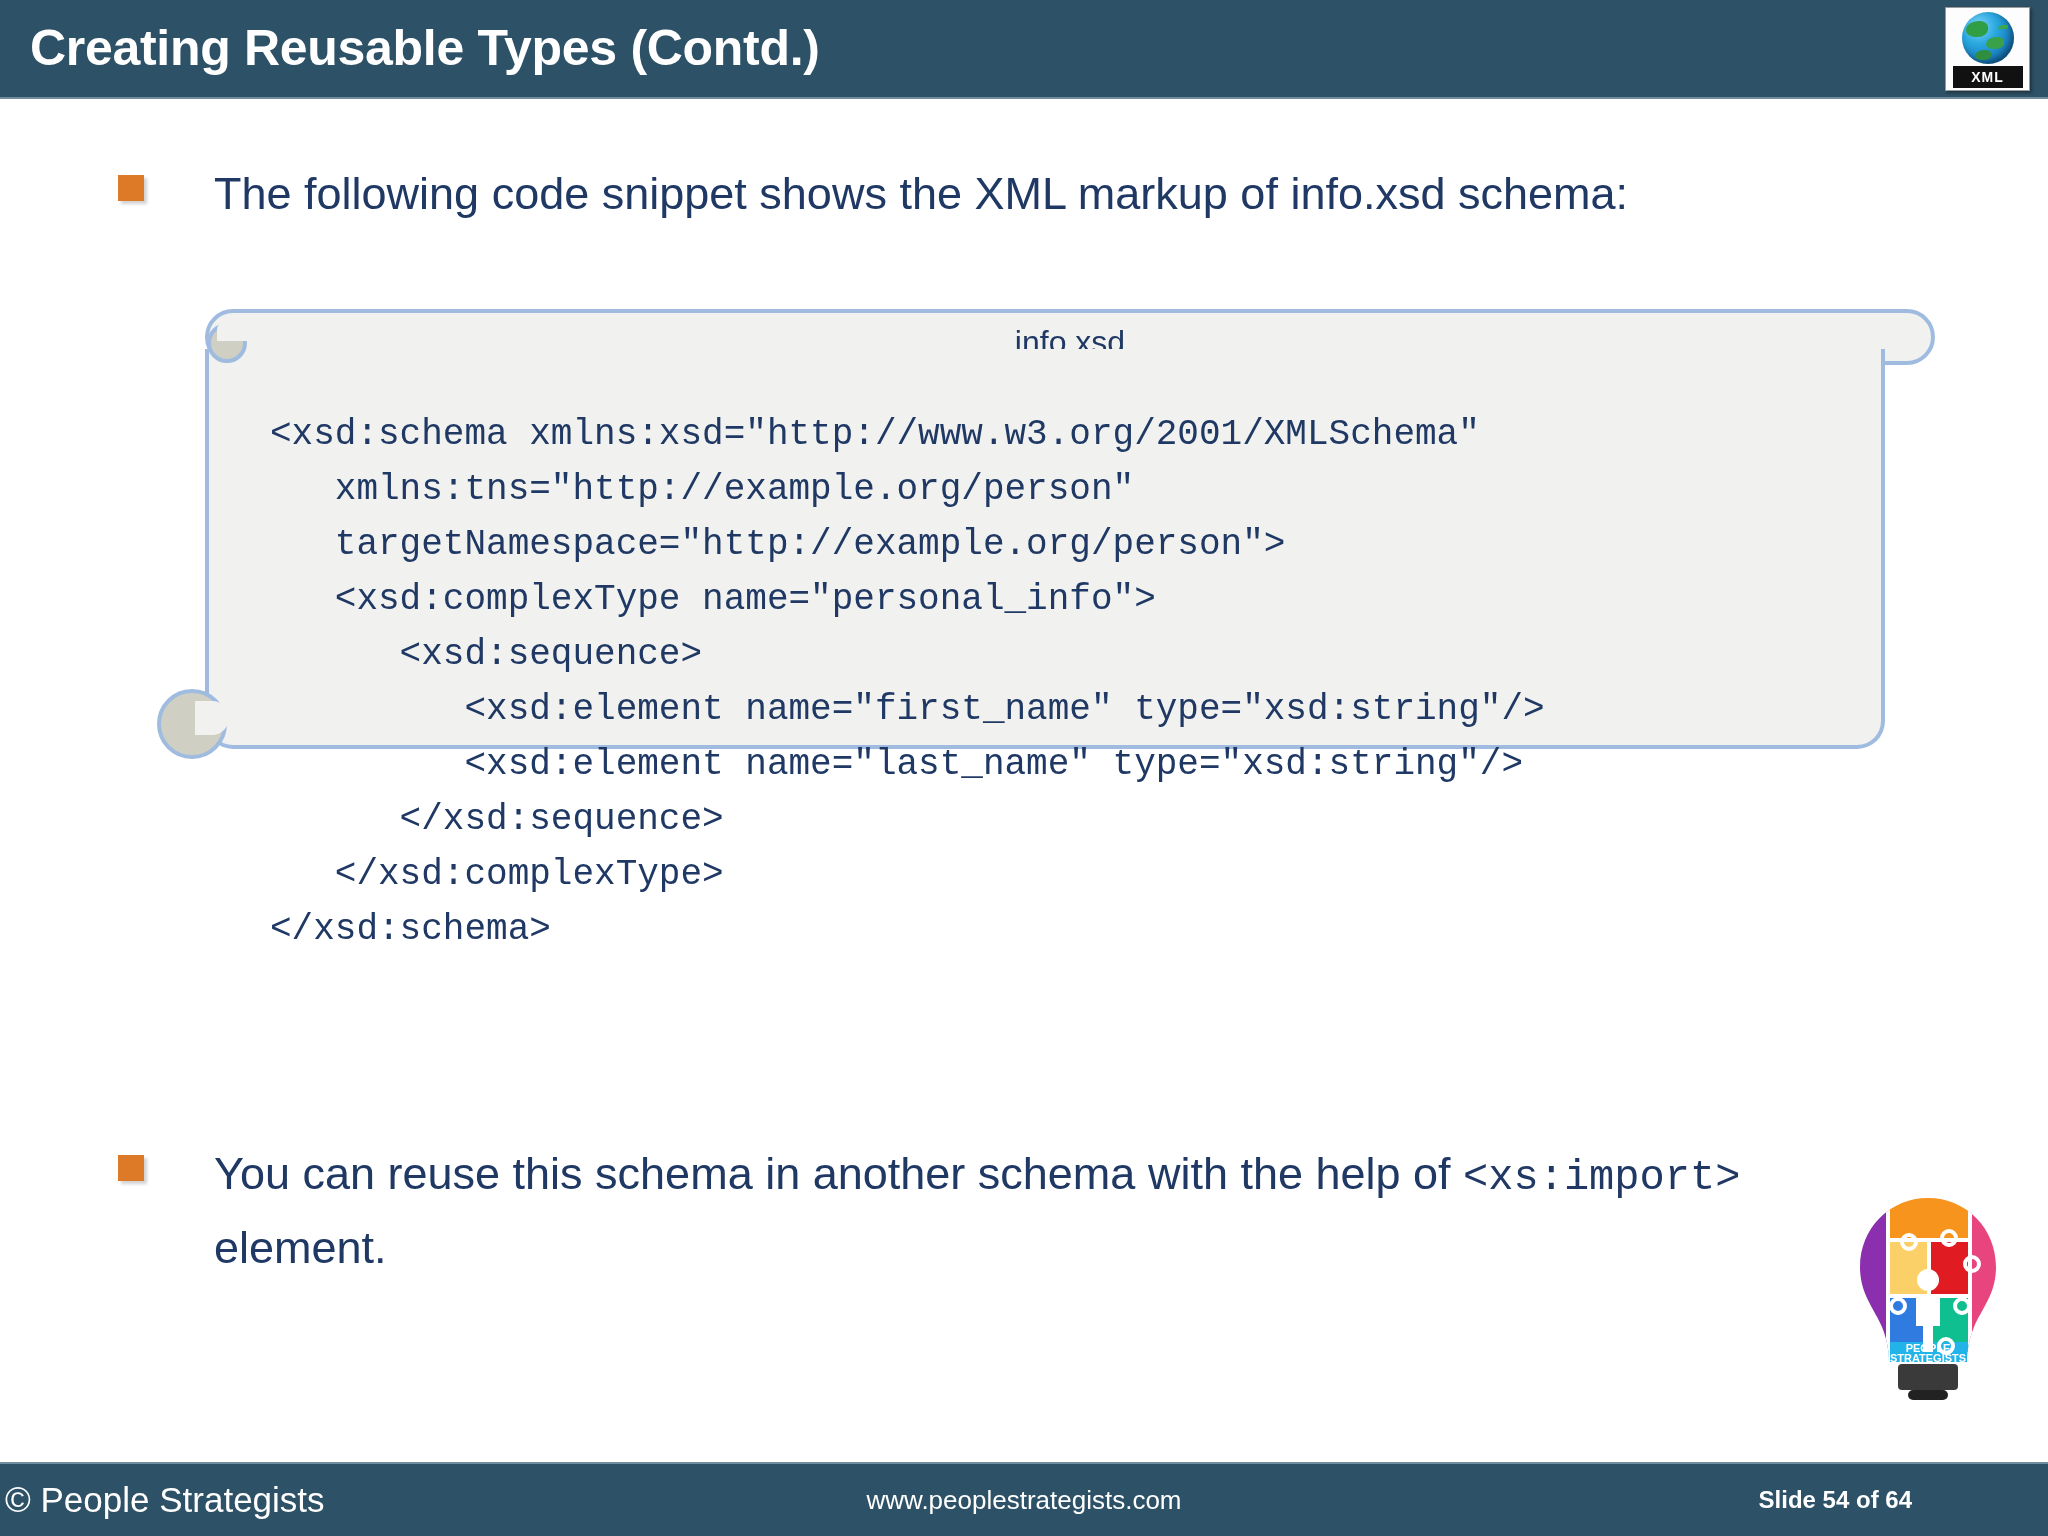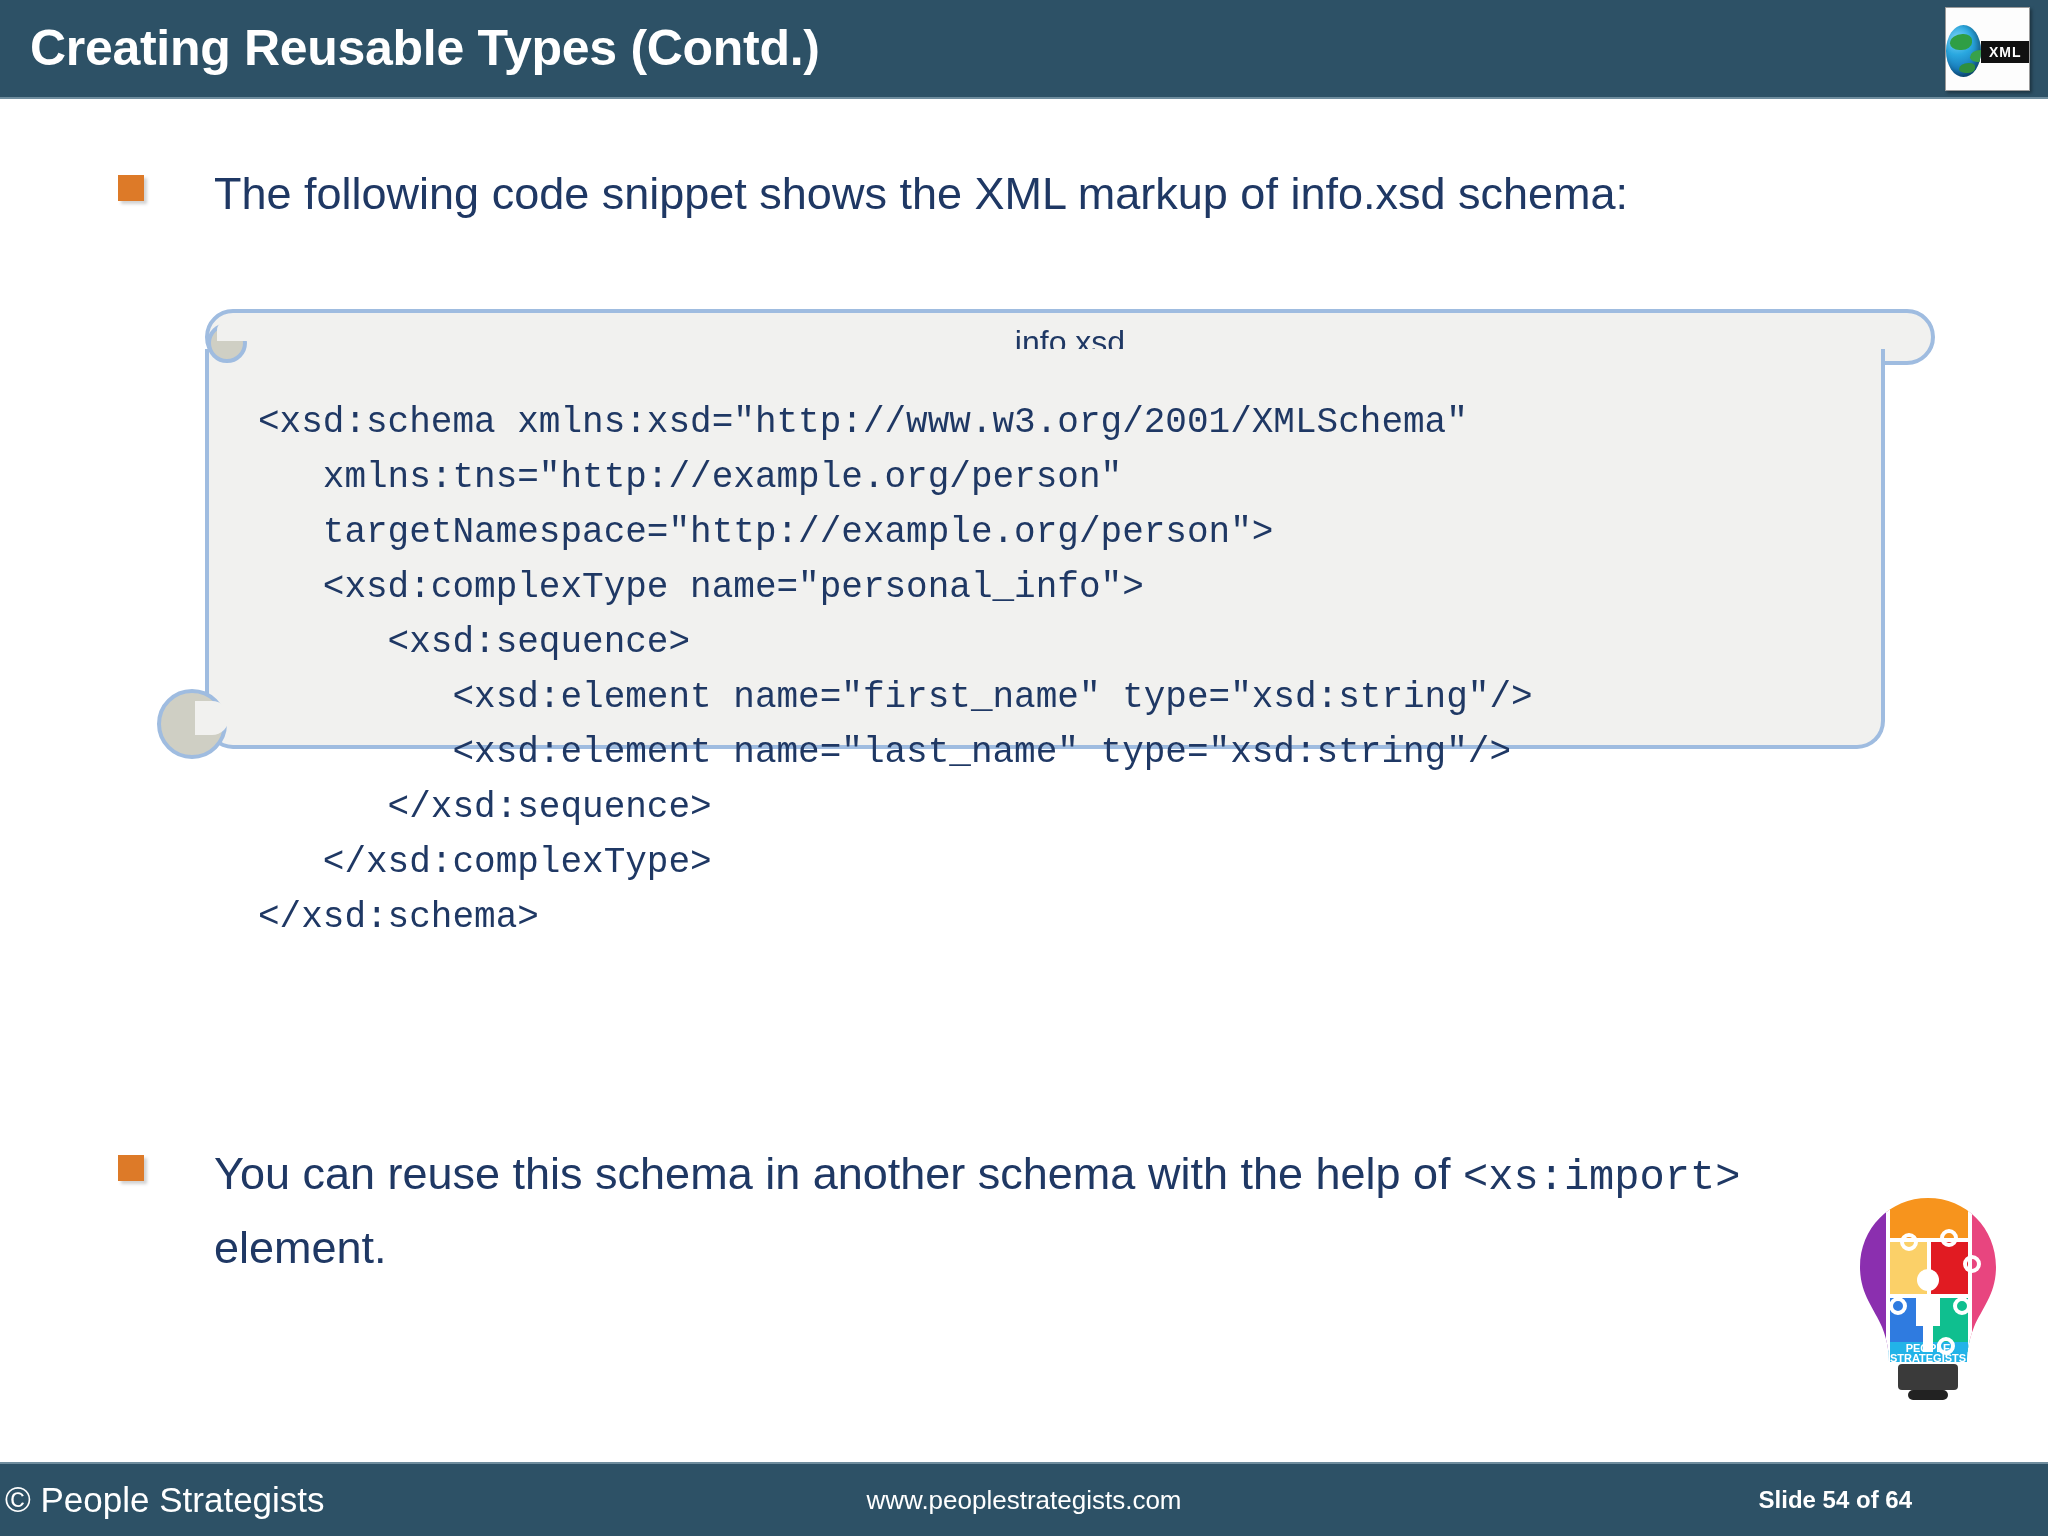--- a/index.html
+++ b/index.html
@@ -42,21 +42,21 @@
     position: absolute;
     right: 18px;
     top: 7px;
     width: 85px;
     height: 84px;
     background: #fdfdfd;
     border: 1px solid #9a9a9a;
     box-sizing: border-box;
     box-shadow: 2px 2px 3px rgba(0,0,0,0.35);
     display: flex;
-    flex-direction: row;
+    flex-direction: column;
     align-items: center;
     justify-content: flex-start;
     padding-top: 4px;
   }
   .xml-globe {
     width: 52px;
     height: 52px;
     border-radius: 50%;
     background:
       radial-gradient(circle at 32% 28%, #7fd4f7 0%, #2aa8e0 34%, #1778b8 70%, #0d4f86 100%);
@@ -204,21 +204,21 @@
   .curl-bottom::after {
     content: "";
     position: absolute;
     right: -6px; top: 8px;
     width: 34px; height: 34px;
     background: #F1F1EF;
     border-radius: 0 50% 50% 0;
   }
 
   .code-pre {
-    margin: 4px;
+    margin: 16px;
     padding: 0 0 0 45px;
     color: #1F3864;
     font-family: "Liberation Mono", "DejaVu Sans Mono", monospace;
     font-size: 36px;
     line-height: 55px;
     white-space: pre;
   }
 
   
   .ps-logo {

